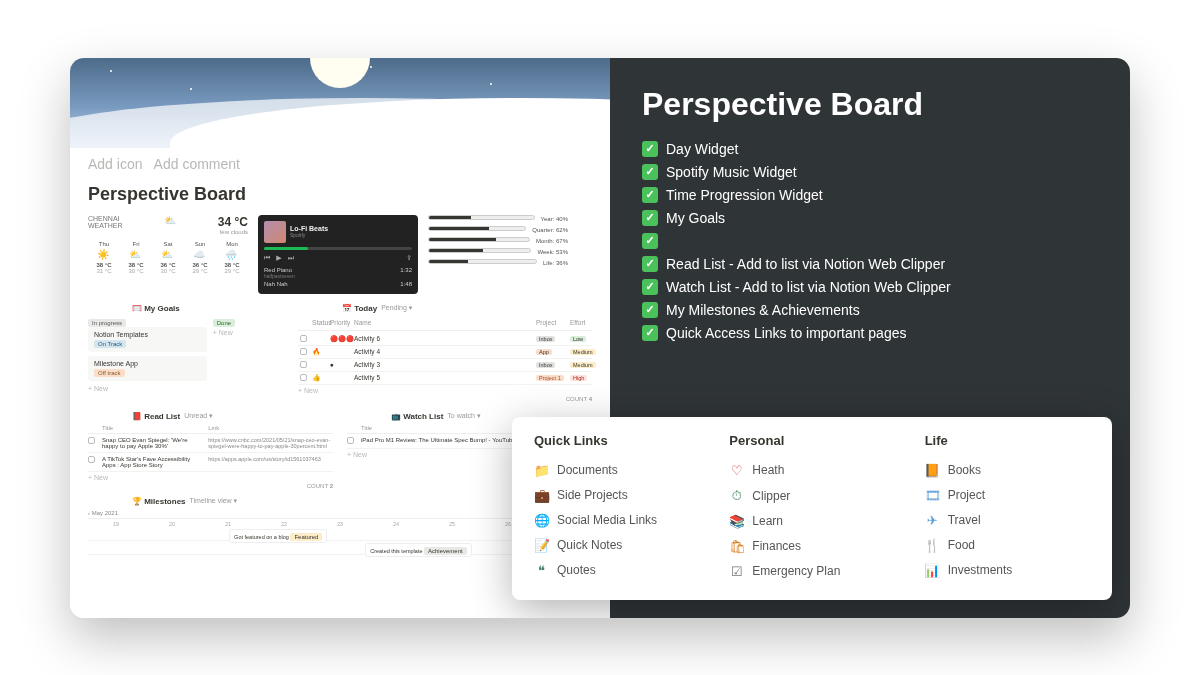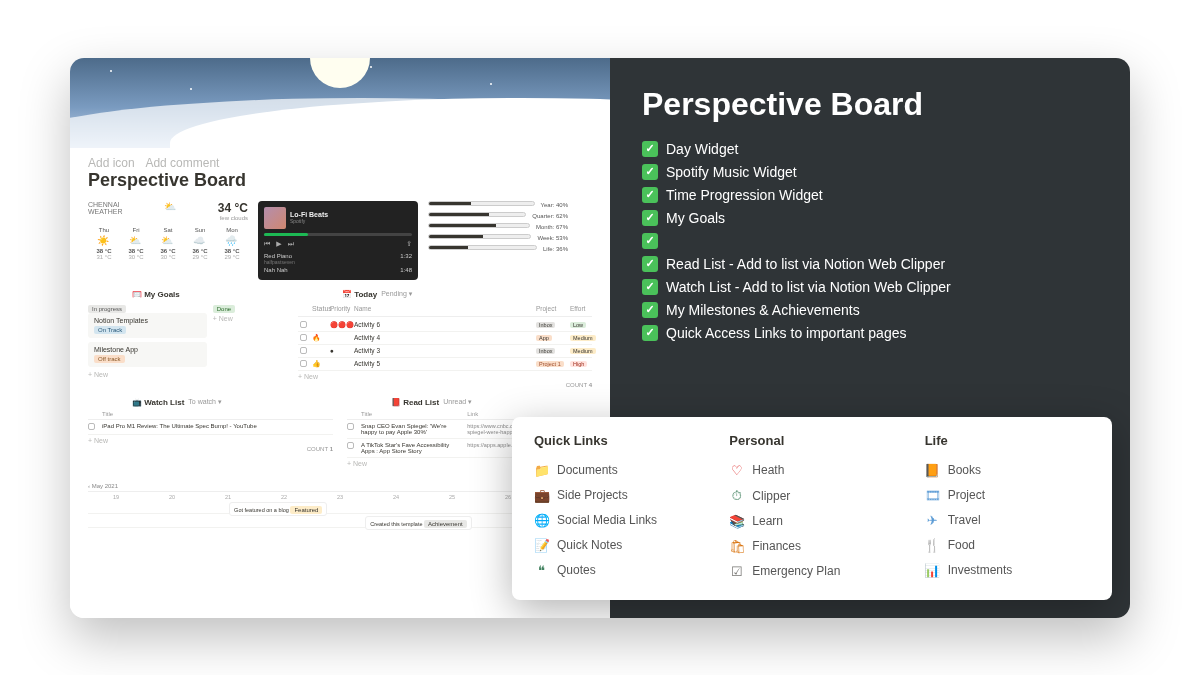--- a/index.html
+++ b/index.html
@@ -7,21 +7,21 @@
 .card { width:1060px; height:560px; border-radius:14px; overflow:hidden; box-shadow:0 20px 50px rgba(0,0,0,0.25); display:flex; position:relative; }
 .left { width:540px; background:#fff; overflow:hidden; font-size:8px; color:#37352f; position:relative; }
 .hero { height:90px; background:linear-gradient(180deg,#4d6b8a 0%,#7a9bc0 55%,#c9d9ed 100%); position:relative; overflow:hidden; }
 .moon { position:absolute; top:-30px; left:50%; transform:translateX(-50%); width:60px; height:60px; border-radius:50%; background:#fffef0; }
 .hill { position:absolute; bottom:-40px; width:130%; height:90px; background:#fff; border-radius:50% 50% 0 0; }
 .hill.h1 { left:-60px; opacity:0.7; }
 .hill.h2 { left:100px; }
 .star { position:absolute; width:2px; height:2px; background:#fff; border-radius:50%; }
 .tree { position:absolute; bottom:20px; font-size:10px; color:#2d4a64; }
 .left-content { padding:8px 18px 0 18px; }
-.addline { color:#b8b8b6; font-size:12px; margin-bottom:0; }
+.addline { color:#b8b8b6; font-size:14px; margin-bottom:12px; }
 .addline span { margin-right:8px; }
 .title { font-size:18px; font-weight:700; margin-bottom:10px; }
 .widgets { display:flex; gap:10px; margin-bottom:10px; }
 .weather { width:160px; font-size:7px; }
 .weather-head { display:flex; justify-content:space-between; margin-bottom:6px; }
 .weather-label { font-size:7px; color:#777; }
 .weather-temp { font-size:12px; font-weight:600; }
 .weather-cond { font-size:6px; color:#999; }
 .days { display:flex; justify-content:space-between; text-align:center; font-size:6px; color:#555; }
 .day { flex:1; }
@@ -301,38 +301,20 @@
               </div>
             <div class="newrow">+ New</div>
             <div class="count"><span>COUNT</span> <b>4</b></div>
           </div>
         </div>
       </div>
 
       <div class="readwatch">
         <div class="rw">
           <div class="shead">
-              <span>📺 Watch List</span> 
-              <span class="sub">To watch ▾</span>
-            </div>
-          <div class="th2">
-              <div class="chk"></div>
-              <div class="r-title">Title</div>
-            </div>
-          <div id="watch-rows">
-              <div class="tr2">
-                <div class="chk"><span class="box"></span></div>
-                <div class="r-txt">iPad Pro M1 Review: The Ultimate Spec Bump! - YouTube</div>
-              </div>
-            </div>
-          <div class="newrow">+ New</div>
-          <div class="count"><span>COUNT</span> <b>1</b></div>
-        </div>
-        <div class="rw">
-          <div class="shead">
               <span>📕 Read List</span> 
               <span class="sub">Unread ▾</span>
             </div>
           <div class="th2">
               <div class="chk"></div>
               <div class="r-title">Title</div>
               <div class="r-link">Link</div>
             </div>
           <div id="read-rows">
               <div class="tr2">
@@ -342,23 +324,45 @@
               </div>
               <div class="tr2">
                 <div class="chk"><span class="box"></span></div>
                 <div class="r-txt">A TikTok Star's Fave Accessibility Apps : App Store Story</div>
                 <div class="r-lnk">https://apps.apple.com/us/story/id1561037463</div>
               </div>
             </div>
           <div class="newrow">+ New</div>
           <div class="count"><span>COUNT</span> <b>2</b></div>
         </div>
+        <div class="rw">
+          <div class="shead">
+              <span>📺 Watch List</span> 
+              <span class="sub">To watch ▾</span>
+            </div>
+          <div class="th2">
+              <div class="chk"></div>
+              <div class="r-title">Title</div>
+            </div>
+          <div id="watch-rows">
+              <div class="tr2">
+                <div class="chk"><span class="box"></span></div>
+                <div class="r-txt">iPad Pro M1 Review: The Ultimate Spec Bump! - YouTube</div>
+              </div>
+            </div>
+          <div class="newrow">+ New</div>
+          <div class="count"><span>COUNT</span> <b>1</b></div>
+        </div>
       </div>
 
       <div class="ms">
+        <div class="shead">
+            <span>🏆 Milestones</span> 
+            <span class="sub">Timeline view ▾</span>
+          </div>
         <div style="font-size:6px;color:#888;margin:2px 0"><span>‹</span> <span>May 2021</span></div>
         <div class="ms-axis" id="ms-ticks">
             <div>19</div>
             <div>20</div>
             <div>21</div>
             <div>22</div>
             <div>23</div>
             <div>24</div>
             <div>25</div>
             <div>26</div>

